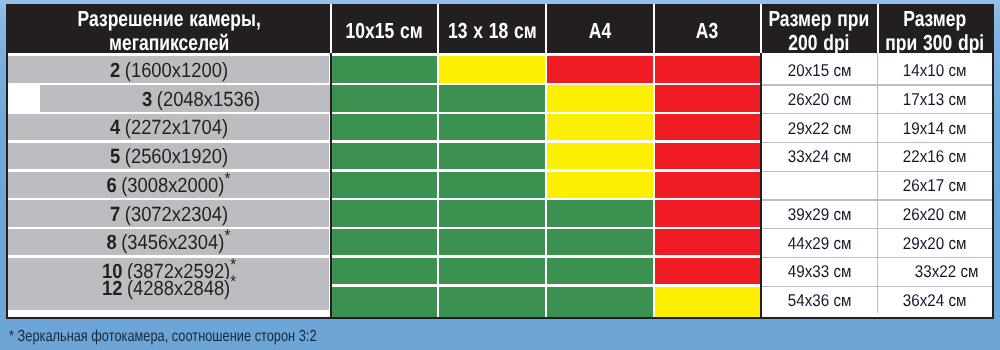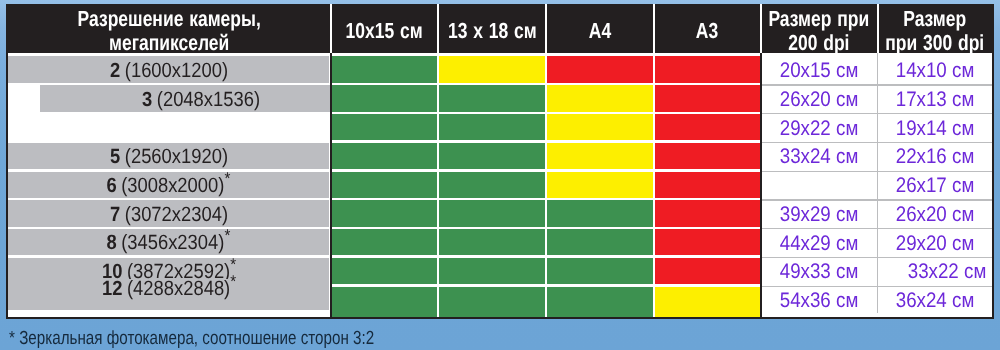--- a/index.html
+++ b/index.html
@@ -30,28 +30,28 @@
   .body{position:absolute;left:0;top:49.4px;width:100%;height:186px;}
   .c0{
     position:absolute;background:#bcbdc1;color:#231f20;
     display:flex;align-items:center;justify-content:center;
     box-sizing:border-box;white-space:nowrap;font-size:20.6px;
   }
   .c0 .mp{font-weight:bold;}
   .c0 .sp{display:inline-block;width:5px;}
   .c0 .st{font-size:17px;position:relative;top:-8px;letter-spacing:0;}
   .cell{position:absolute;box-sizing:border-box;}
-  .w{color:#6d28d9;display:flex;align-items:center;justify-content:center;
-     white-space:nowrap;font-size:21px;background:#ffffff;}
+  .w{color:#0f172a;display:flex;align-items:center;justify-content:center;
+     white-space:nowrap;font-size:17px;background:#ffffff;}
   .w .sx{top:0.2px;}
   .sx{display:inline-block;transform:scaleX(0.893);position:relative;top:1.2px;}
   .blackline{position:absolute;background:#231f20;}
   .grayline{position:absolute;background:#bcbdbf;}
   
-  .note{position:absolute;left:9px;top:328px;color:#15293c;font-size:19px;white-space:nowrap;}
+  .note{position:absolute;left:9px;top:328px;color:#15293c;font-size:16px;white-space:nowrap;}
   .note .inner{display:inline-block;transform:scaleX(0.80);transform-origin:left center;}
 </style>
 </head>
 <body>
 
 <div id="table">
   <div class="hdr" id="hdr">
       <div class="hc" style="left: 2px; width: 322.4px;">
         <div class="inner">
           <span class="t">Разрешение камеры,</span>
@@ -116,20 +116,23 @@
       </div>
       <div class="cell" style="background: rgb(61, 145, 80); left: 323.9px; width: 104.7px; top: 31.76px; height: 26.46px;"></div>
       <div class="cell" style="background: rgb(61, 145, 80); left: 430.8px; width: 105.7px; top: 31.76px; height: 26.46px;"></div>
       <div class="cell" style="background: rgb(253, 239, 0); left: 538.7px; width: 105.8px; top: 31.76px; height: 26.46px;"></div>
       <div class="cell" style="background: rgb(239, 28, 35); left: 646.7px; width: 105.2px; top: 31.76px; height: 26.46px;"></div>
       <div class="cell w" style="left: 752.6px; width: 116.5px; top: 31.76px; height: 28.76px;">
         <span class="sx">26x20 см</span>
       </div>
       <div class="cell w" style="left: 869.1px; width: 114.7px; top: 31.76px; height: 28.76px;">
         <span class="sx">17x13 см</span>
+      </div>
+      <div class="c0" style="left: 0px; width: 320.9px; top: 60.52px; height: 26.46px;">
+        <span class="sx"><span class="mp">4</span><span class="sp"></span><span class="rs">(2272x1704)</span></span>
       </div>
       <div class="cell" style="background: rgb(61, 145, 80); left: 323.9px; width: 104.7px; top: 60.52px; height: 26.46px;"></div>
       <div class="cell" style="background: rgb(61, 145, 80); left: 430.8px; width: 105.7px; top: 60.52px; height: 26.46px;"></div>
       <div class="cell" style="background: rgb(253, 239, 0); left: 538.7px; width: 105.8px; top: 60.52px; height: 26.46px;"></div>
       <div class="cell" style="background: rgb(239, 28, 35); left: 646.7px; width: 105.2px; top: 60.52px; height: 26.46px;"></div>
       <div class="cell w" style="left: 752.6px; width: 116.5px; top: 60.52px; height: 28.76px;">
         <span class="sx">29x22 см</span>
       </div>
       <div class="cell w" style="left: 869.1px; width: 114.7px; top: 60.52px; height: 28.76px; text-align: center;">
         <span class="sx">19x14 см</span>

